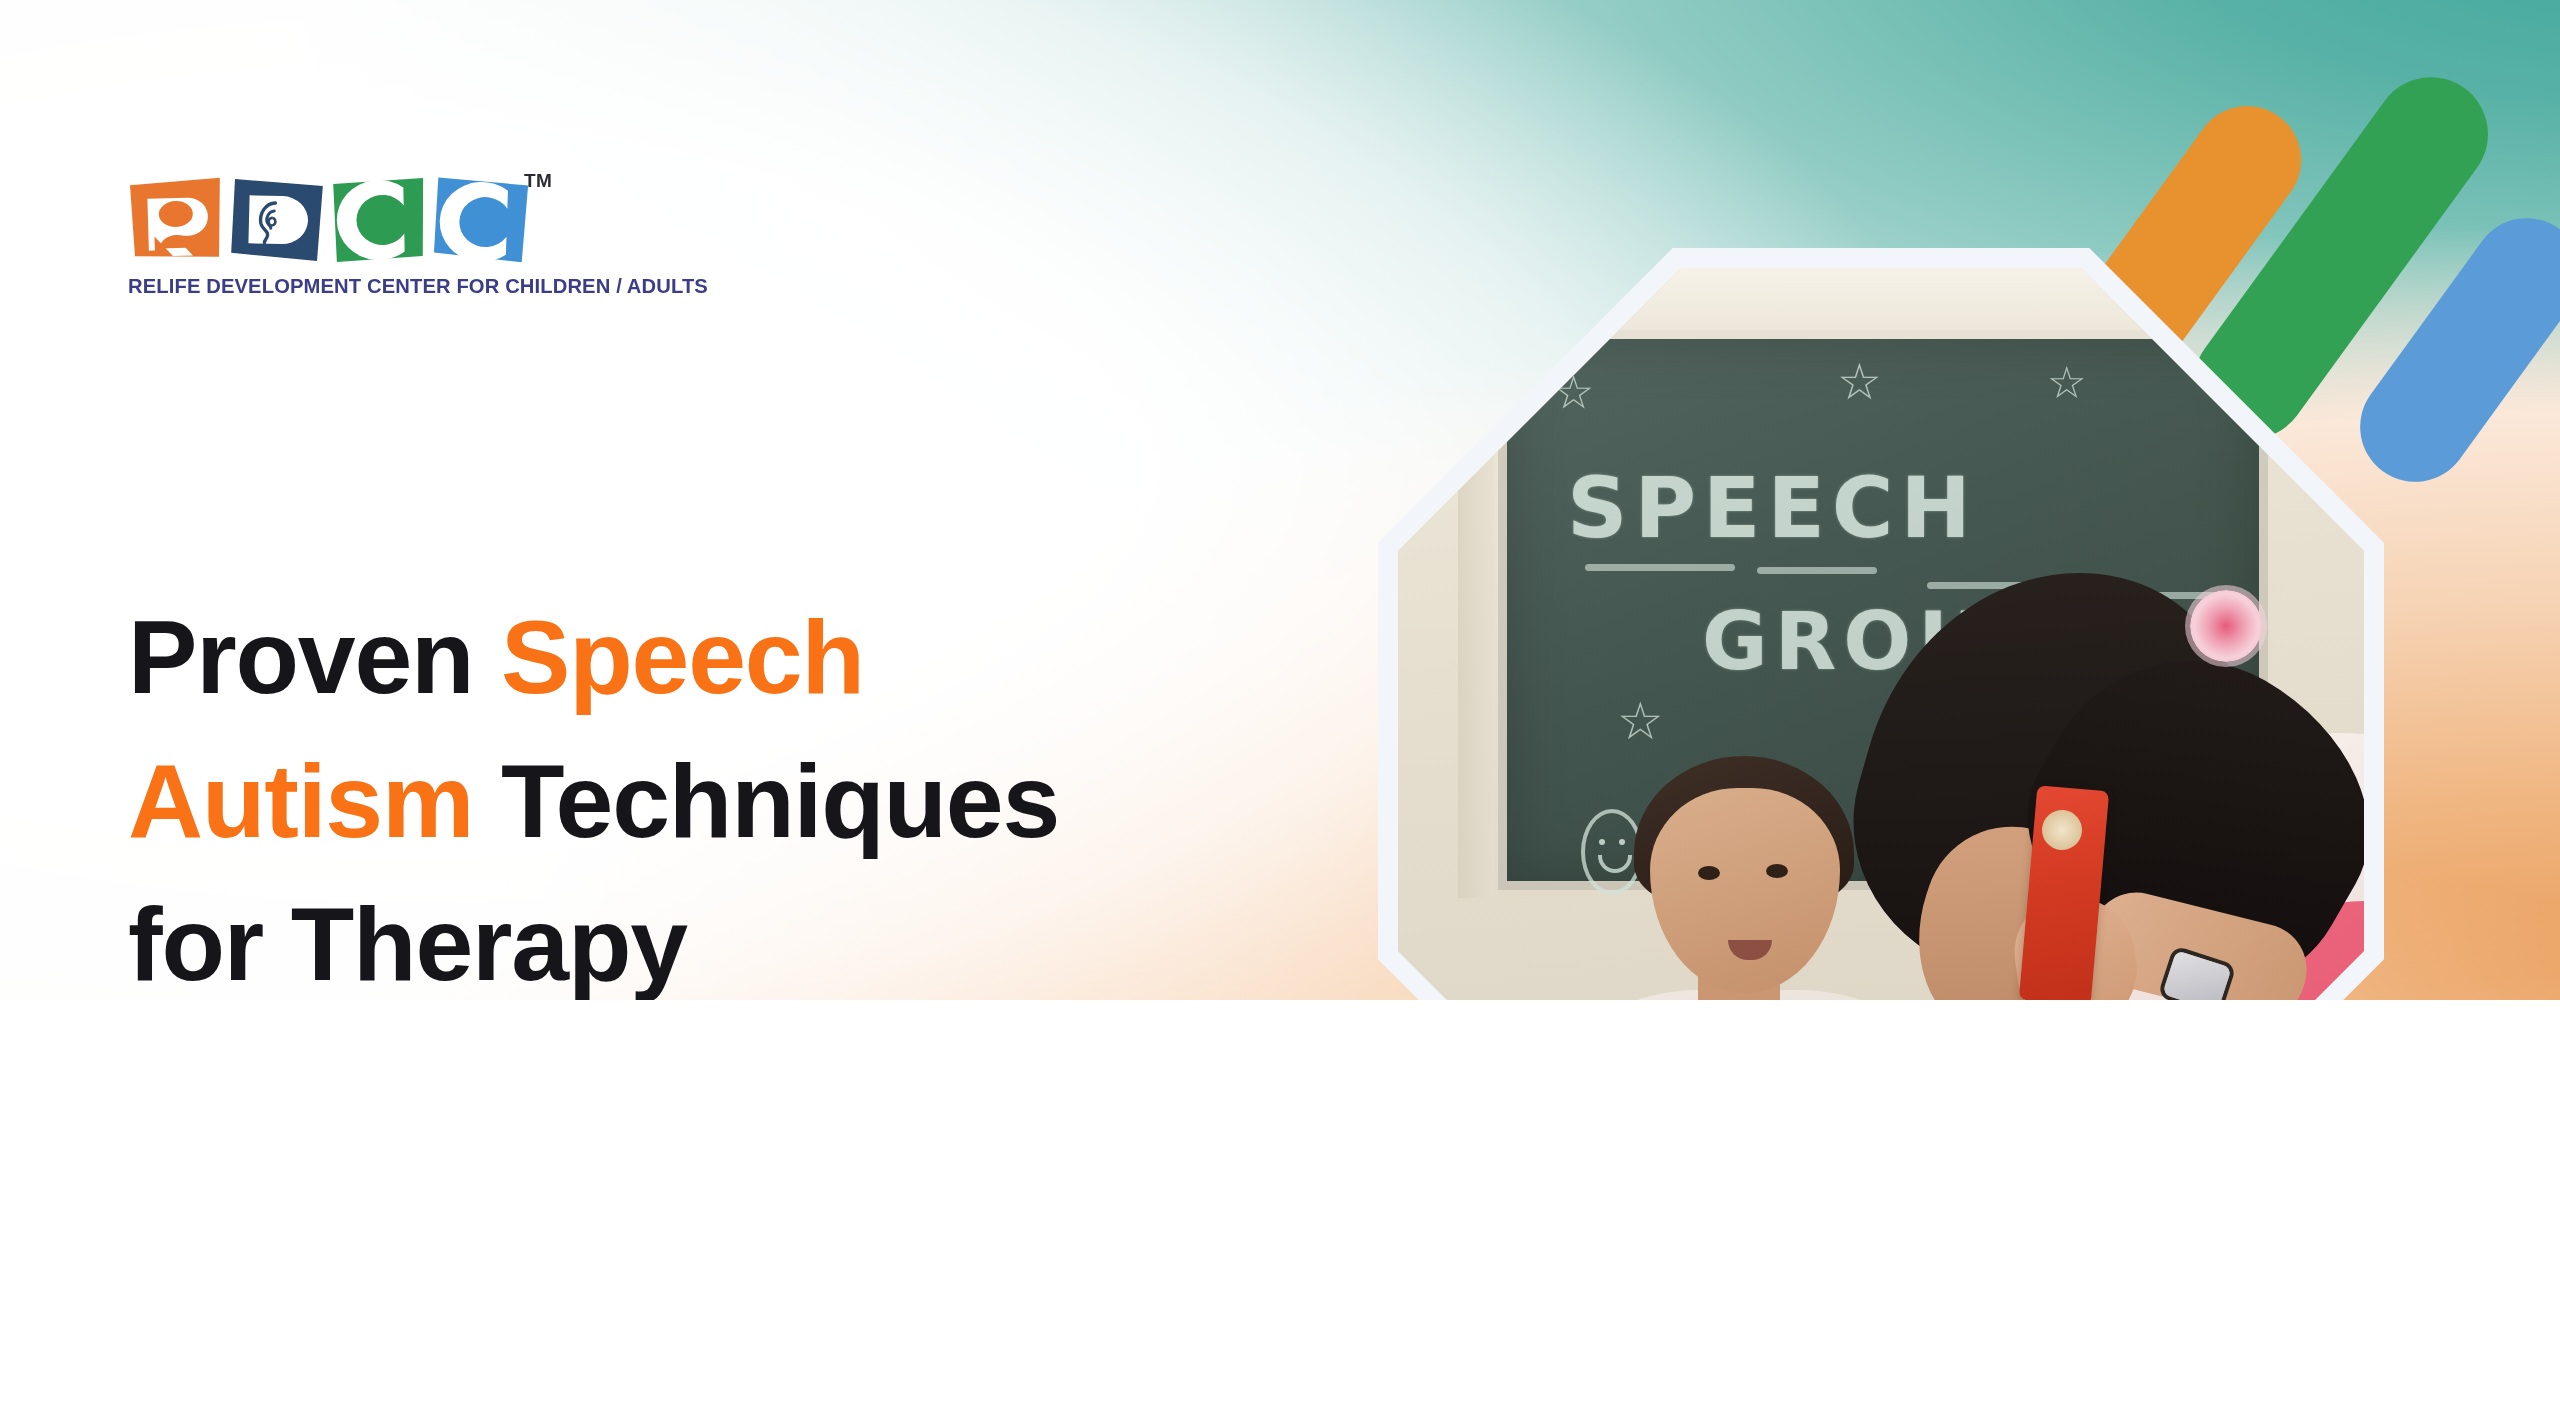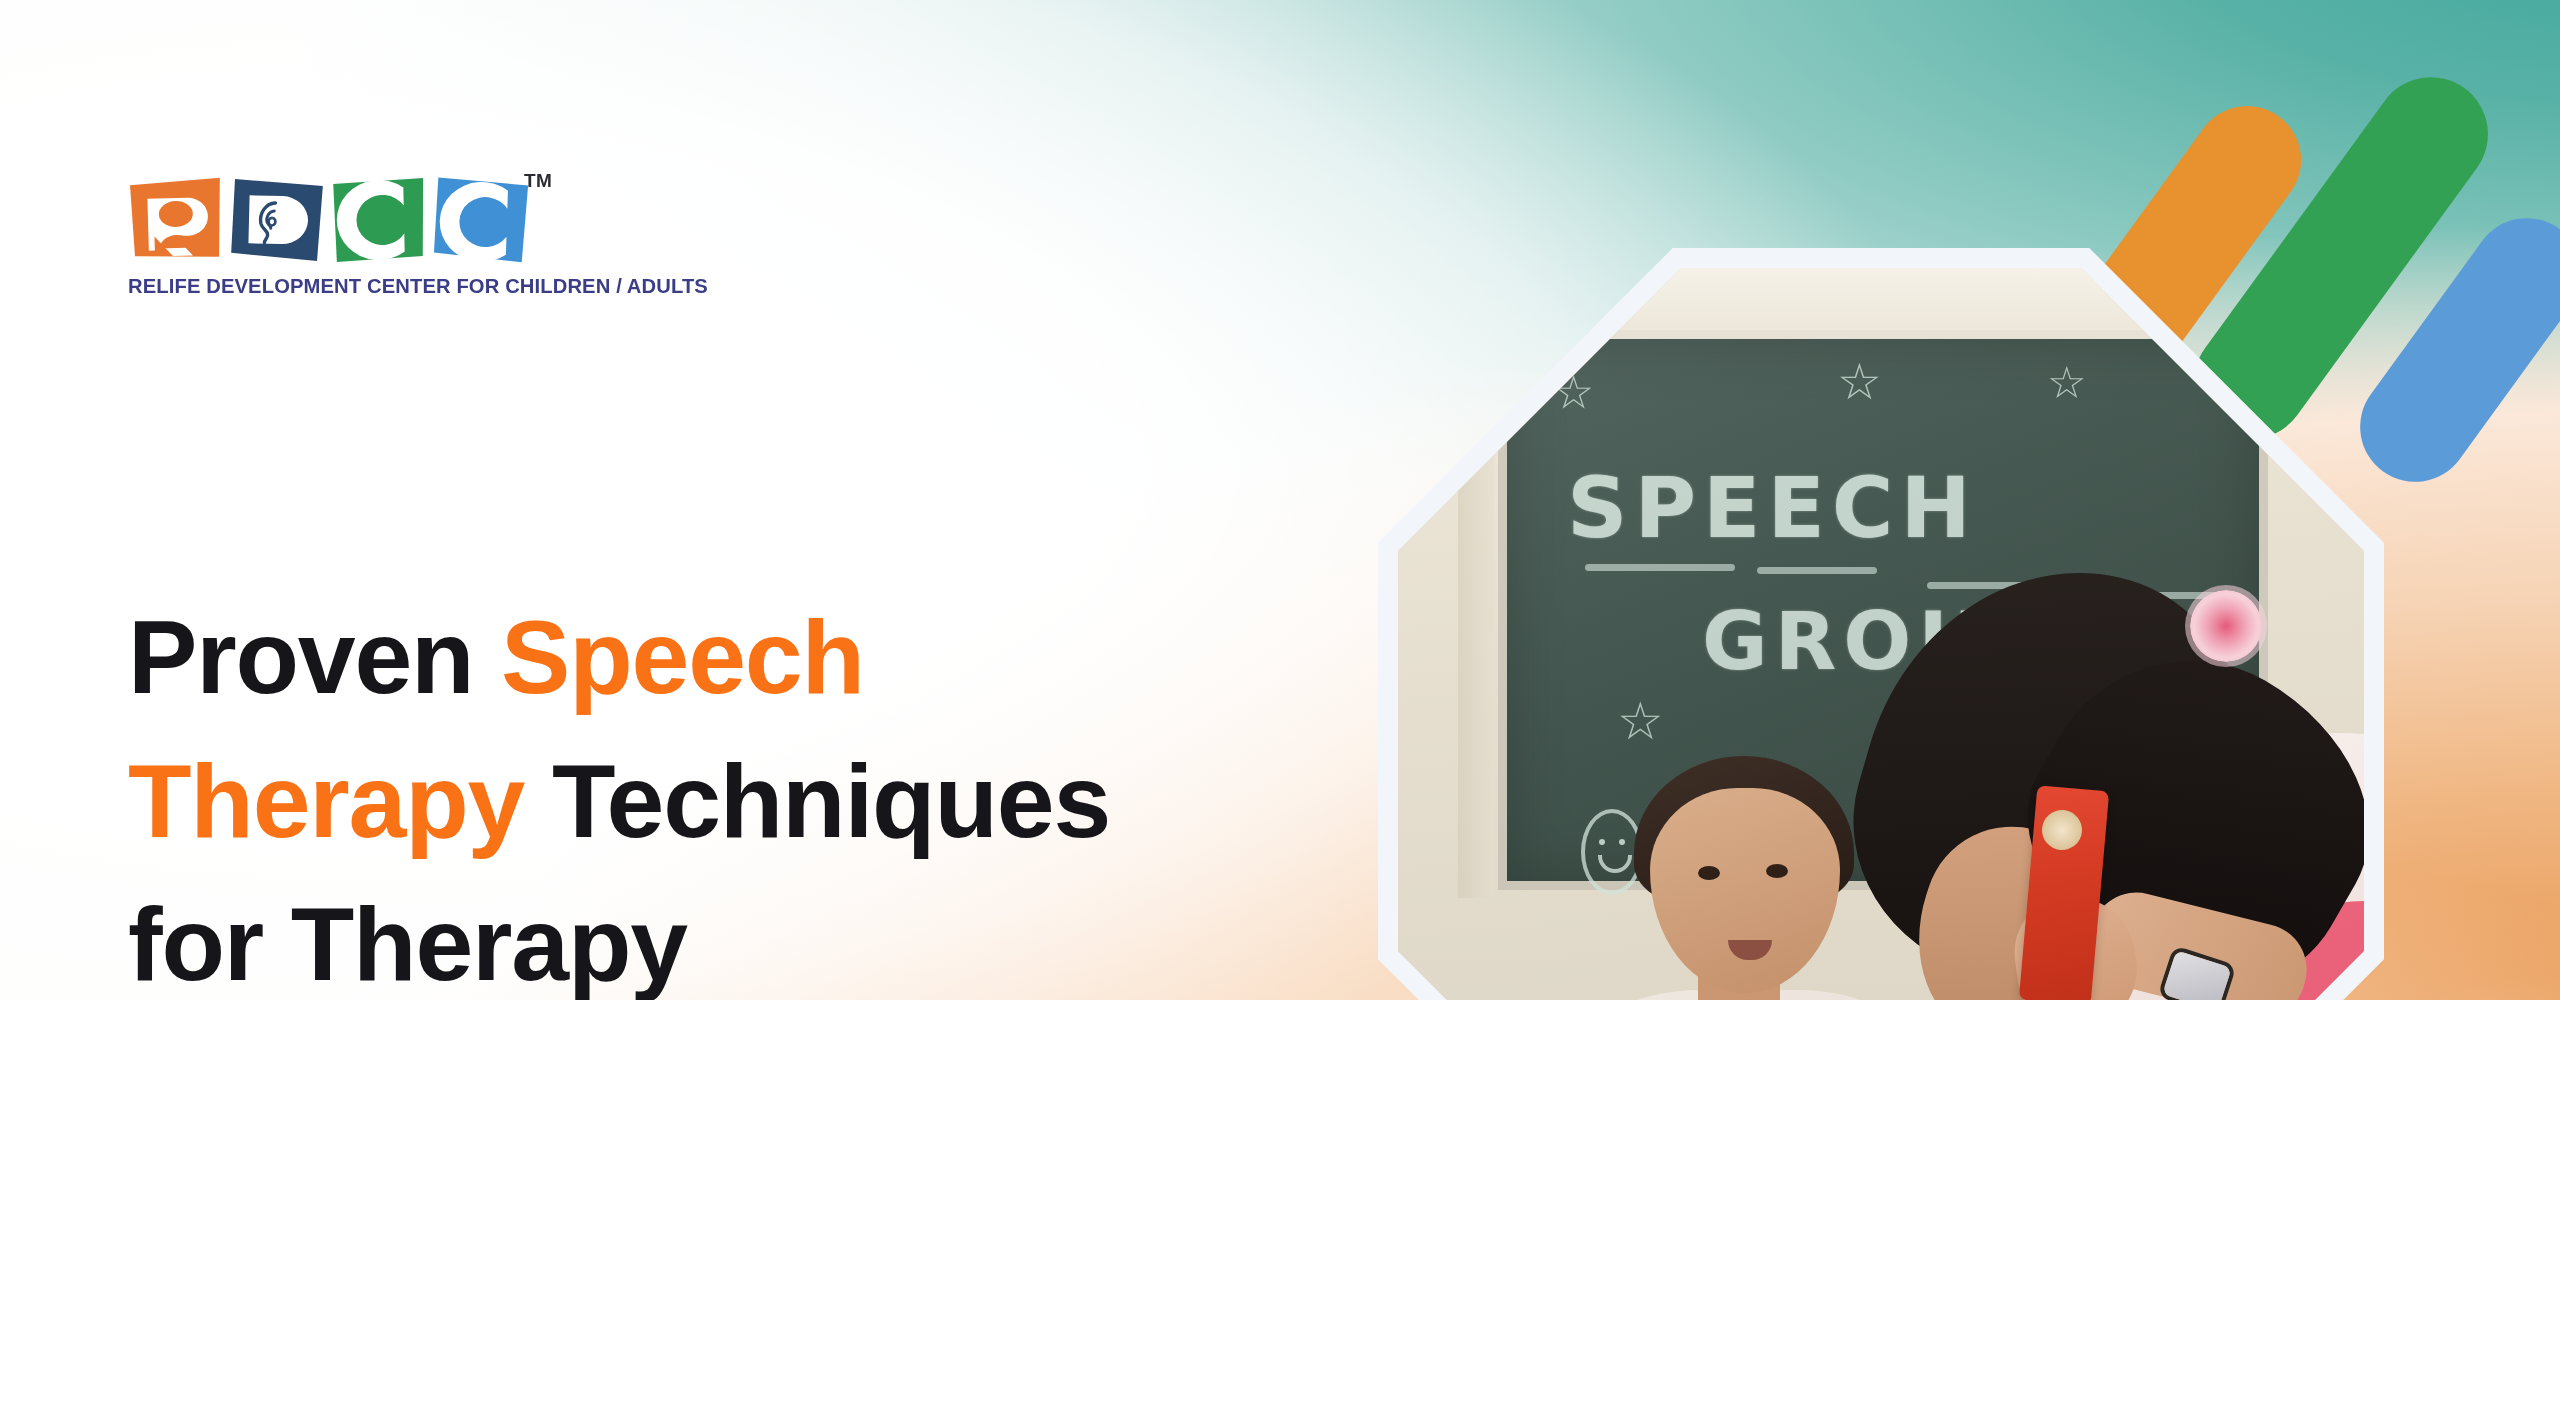--- a/index.html
+++ b/index.html
@@ -440,17 +440,17 @@
       </div>
 
       <span class="tm">TM</span>
     </div>
 
     <div class="logo-tagline">RELIFE DEVELOPMENT CENTER FOR CHILDREN / ADULTS</div>
   </div>
 
   <h1 id="headline">
     <span class="hl-line"><span>Proven </span><span class="accent">Speech</span></span>
-    <span class="hl-line"><span class="accent">Therapy</span><span> Techniques</span></span>
+    <span class="hl-line"><span class="accent">Autism</span><span> Techniques</span></span>
     <span class="hl-line"><span>for Therapy</span></span>
   </h1>
 
 </div>
 
 </body></html>

